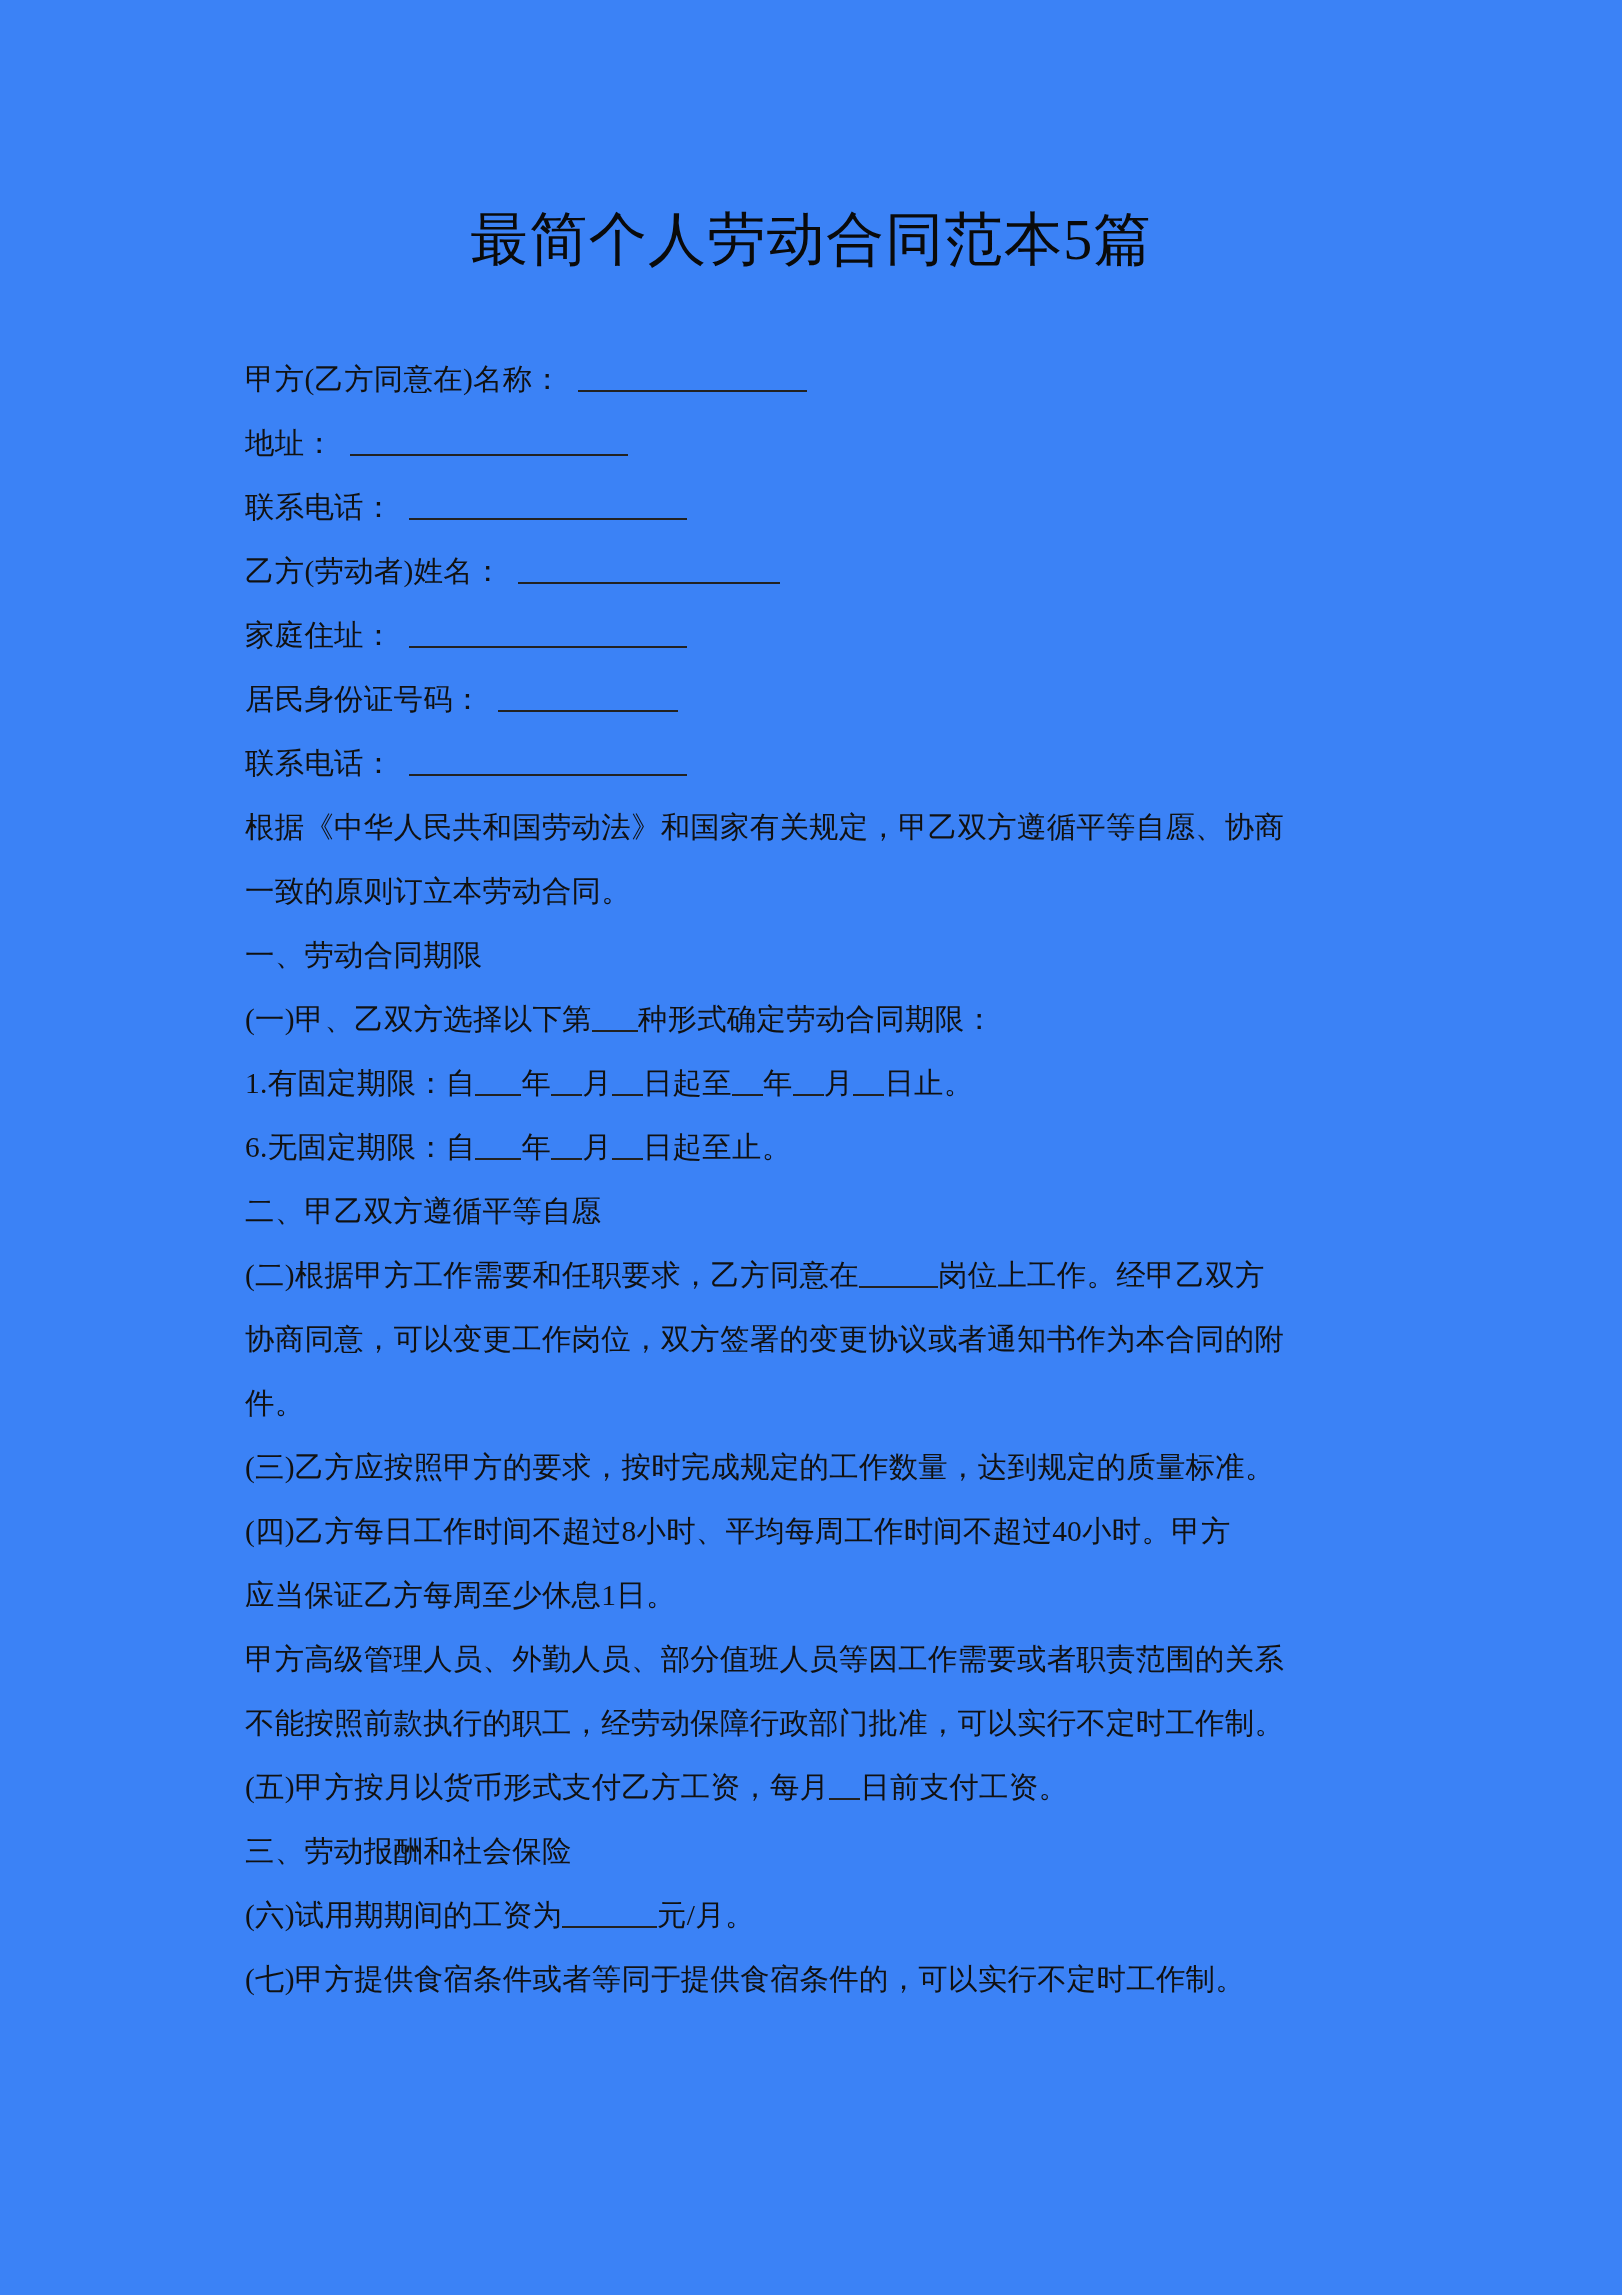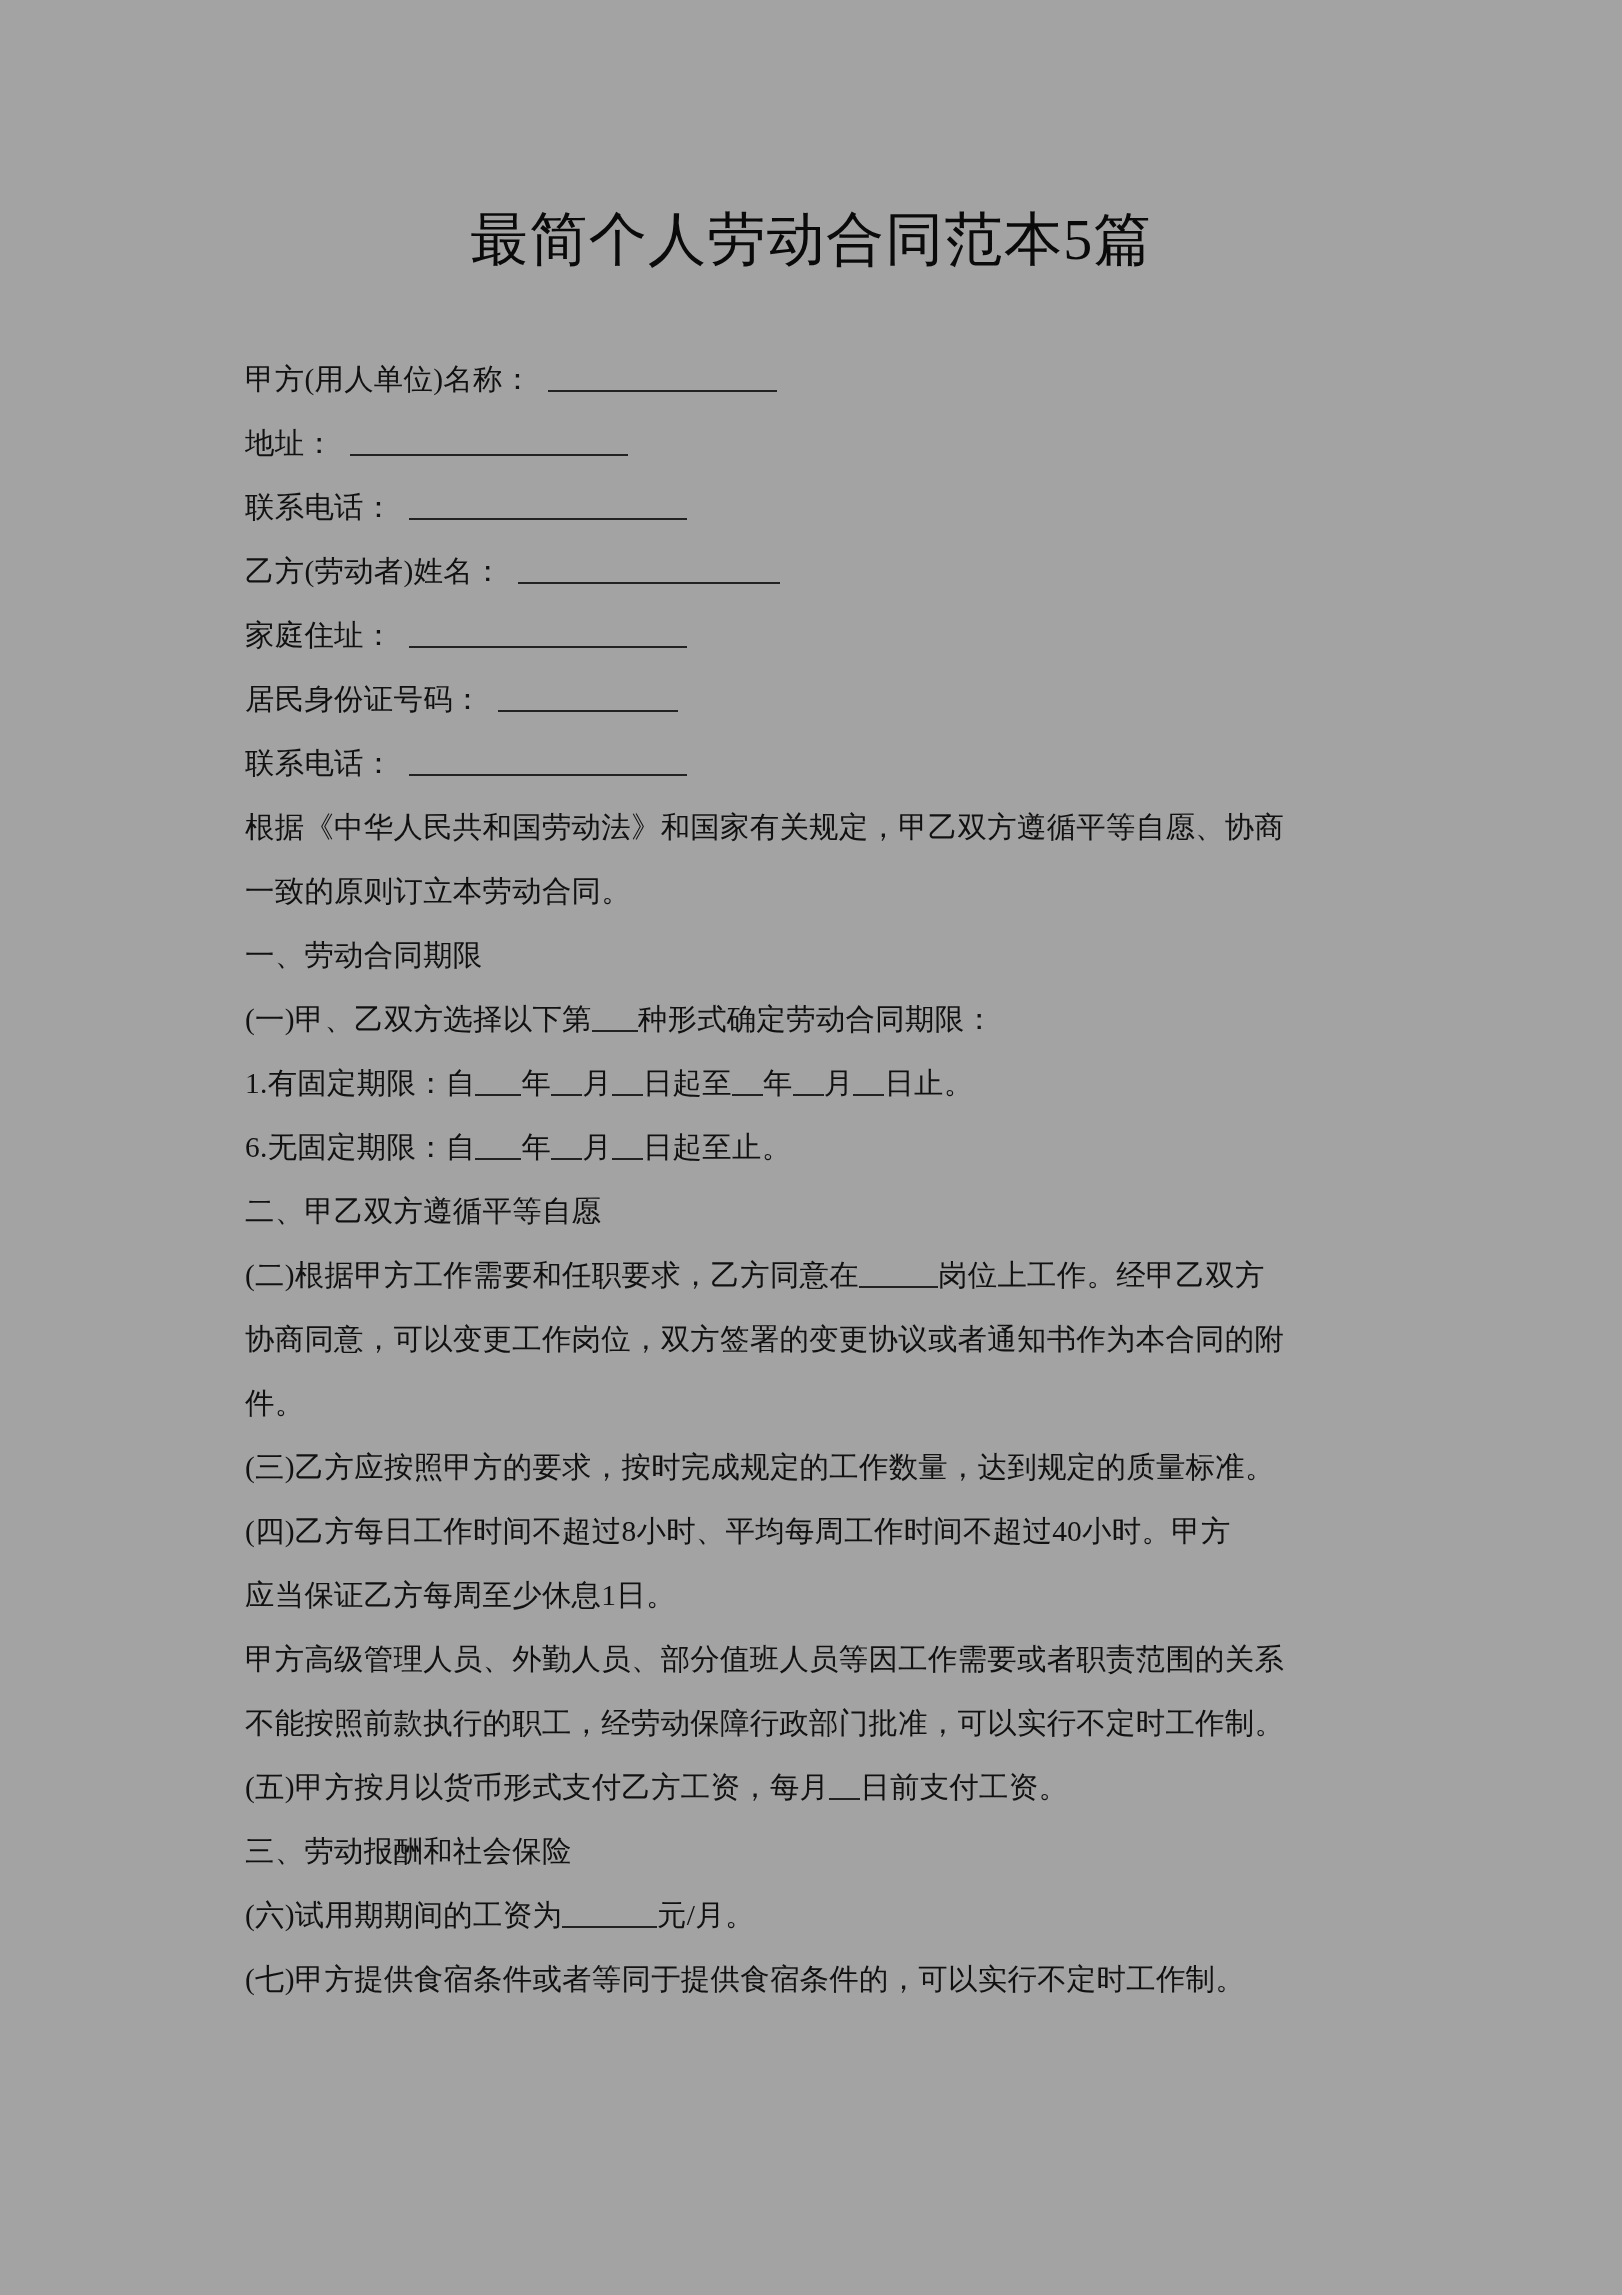--- a/index.html
+++ b/index.html
@@ -13,21 +13,21 @@
       position: relative;
       overflow: hidden;
       font-family: "Liberation Serif", "DejaVu Serif", serif;
       color: #111111;
     }
     .page {
       position: absolute;
       left: 0; top: 0;
       width: 1623px;
       height: 2295px;
-      background: #a3a3a3;
+      background: #3b82f6;
     }
     .title {
       position: absolute;
       left: 0;
       width: 1623px;
       top: 194px;
       height: 92px;
       text-align: center;
       font-size: 58px;
       line-height: 92px;
@@ -58,21 +58,21 @@
 </head>
 <body>
 
 <div class="page">
 
   <div class="title">最简个人劳动合同范本5篇</div>
 
   <div class="body">
 
     <div class="line">
-      <span>甲方(用人单位)名称：</span><span class="gap"></span><span class="blank" style="width:229px"></span>
+      <span>甲方(乙方同意在)名称：</span><span class="gap"></span><span class="blank" style="width:229px"></span>
     </div>
     <div class="line">
       <span>地址：</span><span class="gap"></span><span class="blank" style="width:278px"></span>
     </div>
     <div class="line">
       <span>联系电话：</span><span class="gap"></span><span class="blank" style="width:278px"></span>
     </div>
     <div class="line">
       <span>乙方(劳动者)姓名：</span><span class="gap"></span><span class="blank" style="width:262px"></span>
     </div>

